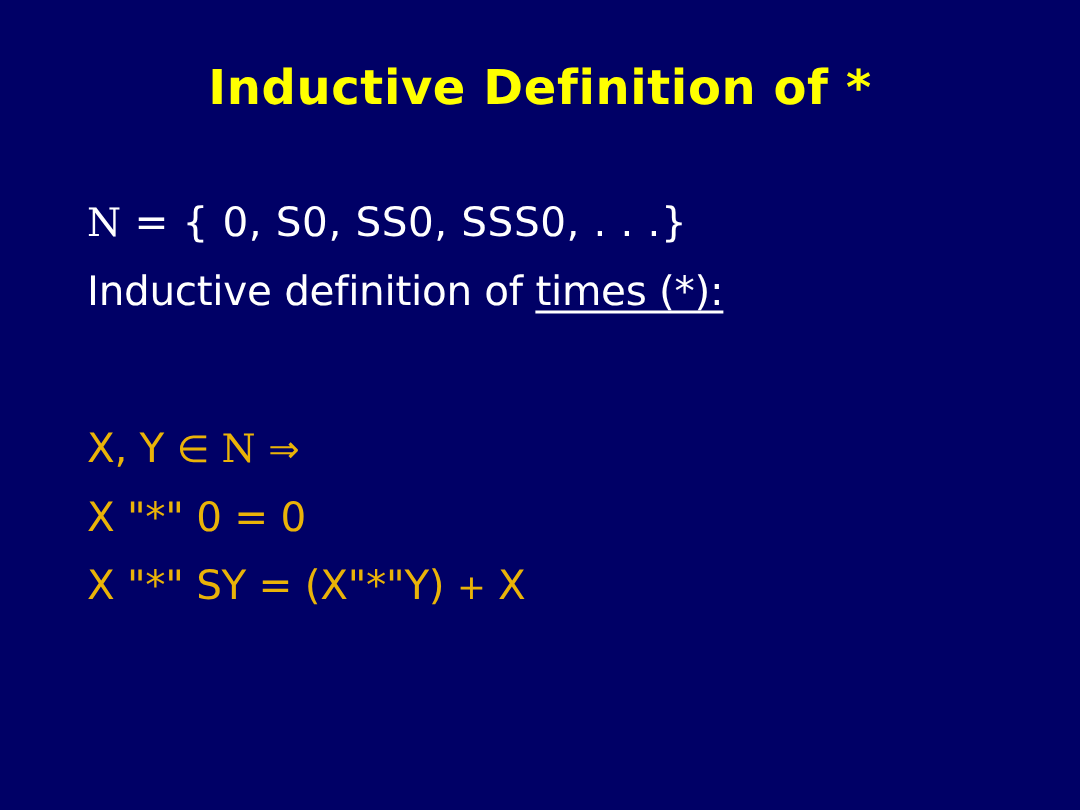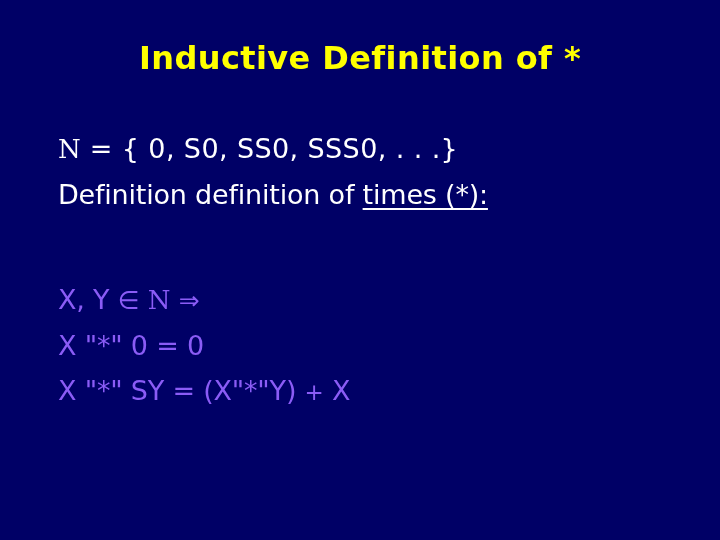--- a/index.html
+++ b/index.html
@@ -44,21 +44,21 @@
     width: 640px;
   }
   .line {
     font-family: "DejaVu Sans", sans-serif;
     font-size: 27px;
     line-height: 45px;
     white-space: nowrap;
     letter-spacing: -0.2px;
   }
   .line.white { color: #ffffff; }
-  .line.yellow { color: #8b5cf6; }
+  .line.yellow { color: #eab308; }
   .spacer { height: 60px; }
 
   
   .serifN {
     font-family: "DejaVu Serif", serif;
     font-size: 26px;
     letter-spacing: 0;
   }
   .sym {
     font-family: "DejaVu Sans", sans-serif;
@@ -81,21 +81,21 @@
 
   <div id="title">Inductive Definition of *</div>
 
   <div id="body">
 
     <div class="line white">
       <span class="serifN">N</span><span class="setpart"> = { 0, S0, SS0, SSS0, . . .}</span>
     </div>
 
     <div class="line white">
-      <span>Definition definition of </span><span class="underlined">times (*):</span>
+      <span>Inductive definition of </span><span class="underlined">times (*):</span>
     </div>
 
     <div class="spacer"></div>
 
     <div class="line yellow">
       <span>X, Y </span><span class="sym">∈</span><span> </span><span class="serifN">N</span><span> </span><span class="sym">⇒</span>
     </div>
 
     <div class="line yellow">
       <span>X "*" 0 = 0</span>

